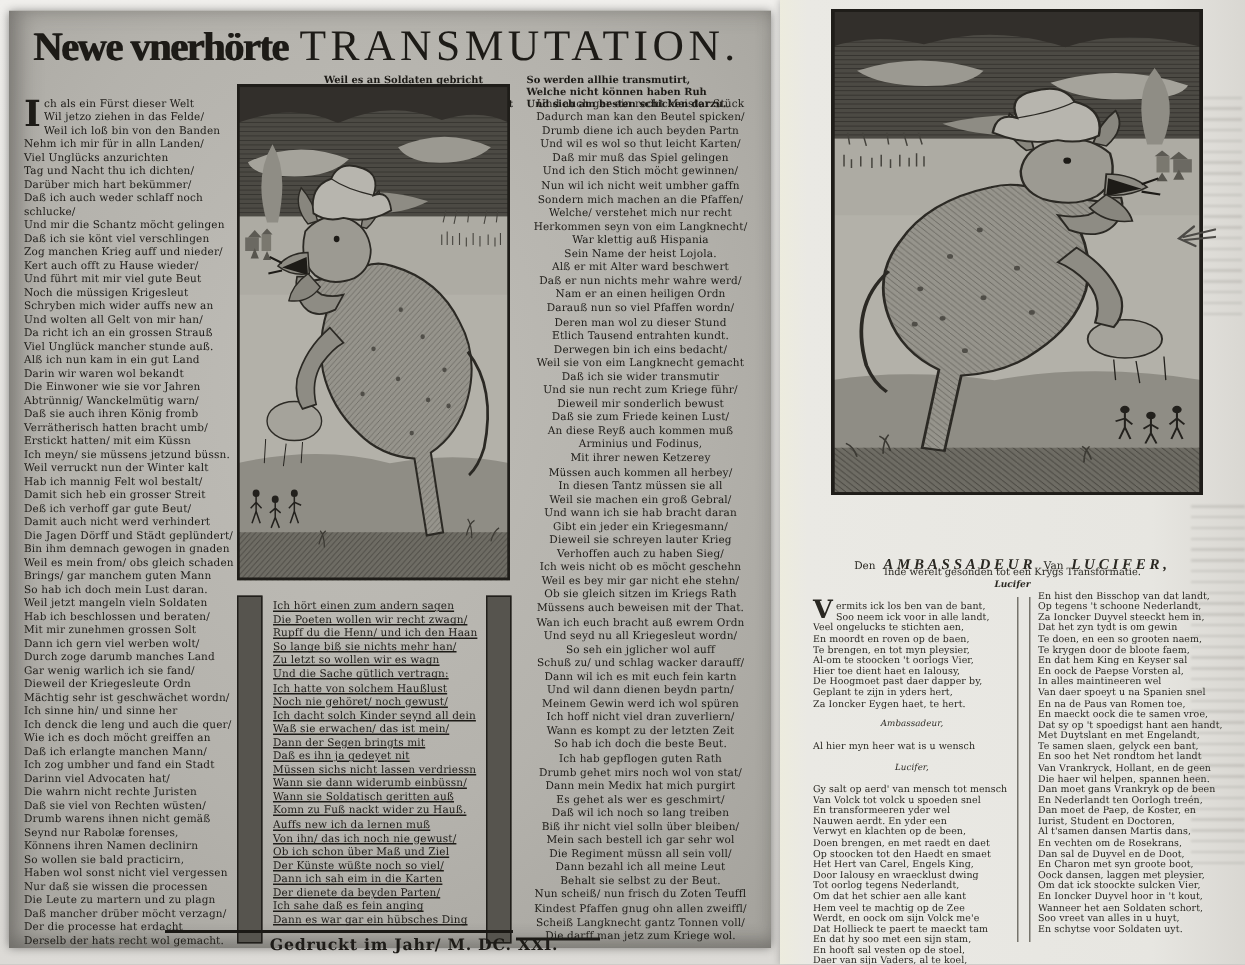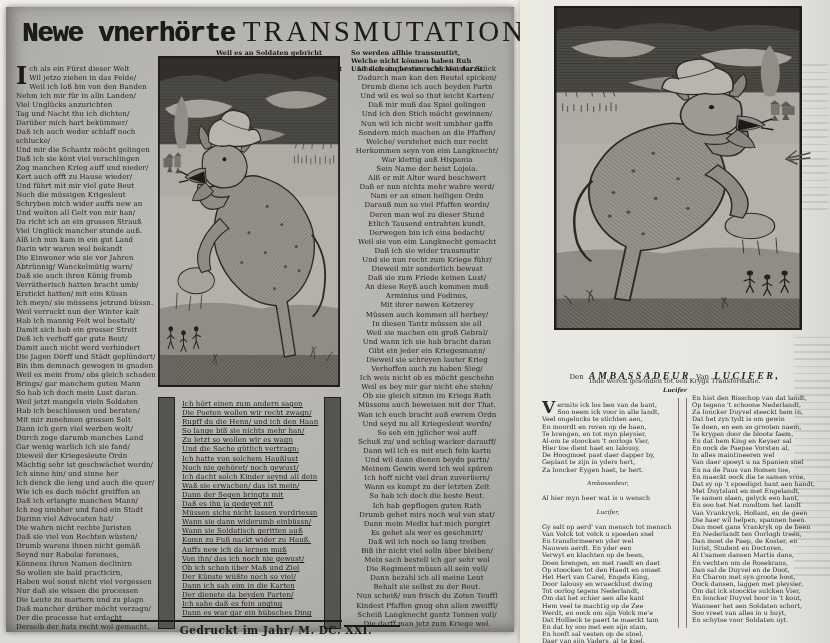--- a/index.html
+++ b/index.html
@@ -4,21 +4,21 @@
 <style>
   html,body{margin:0;padding:0;background:#c9c7c3;}
   *{box-sizing:border-box;}
   .canvas{position:relative;width:830px;height:643px;background:linear-gradient(#f0efec,#dcdad6);overflow:hidden;font-family:"DejaVu Serif",serif;}
   
   .left-page{position:absolute;left:6px;top:7px;width:508px;height:625px;
     background:radial-gradient(ellipse at 45% 40%, #c0beb8 0%, #b4b2ac 55%, #a4a29c 100%);
     box-shadow:0 0 6px rgba(0,0,0,.45), inset 8px 0 14px rgba(60,58,54,.35), inset 0 -6px 10px rgba(60,58,54,.25);
     color:#1d1b17;}
   .lp-title-row{position:absolute;left:16px;top:8px;width:484px;white-space:nowrap;}
-  .fraktur{font-family:Liberation Mono, monospace;font-weight:bold;font-size:27px;letter-spacing:-1px;
+  .fraktur{font-family:Liberation Serif, serif;font-weight:bold;font-size:27px;letter-spacing:-1px;
     text-shadow:.7px 0 0 currentColor;}
   .roman-title{font-family:"Liberation Serif","DejaVu Serif",serif;font-size:29px;letter-spacing:3px;margin-left:8px;}
   .lp-subtitle{position:absolute;left:210px;top:42px;display:flex;gap:9px;}
   .sub-col{font-size:6.6px;line-height:8px;font-weight:bold;white-space:pre-line;}
   .lp-col{position:absolute;font-size:7px;line-height:9px;white-space:pre-line;letter-spacing:.1px;}
   .lp-col-left{left:10px;top:58px;width:142px;}
   .lp-col-left::first-letter{font-size:24px;float:left;line-height:19px;padding:1px 2px 0 0;font-weight:bold;}
   .lp-col-right{left:338px;top:58px;width:166px;line-height:9.1px;text-align:center;}
   .lp-engraving{position:absolute;left:152px;top:49px;width:182px;height:331px;}
   .lp-bottom-ornament{position:absolute;width:17px;top:390px;height:232px;

